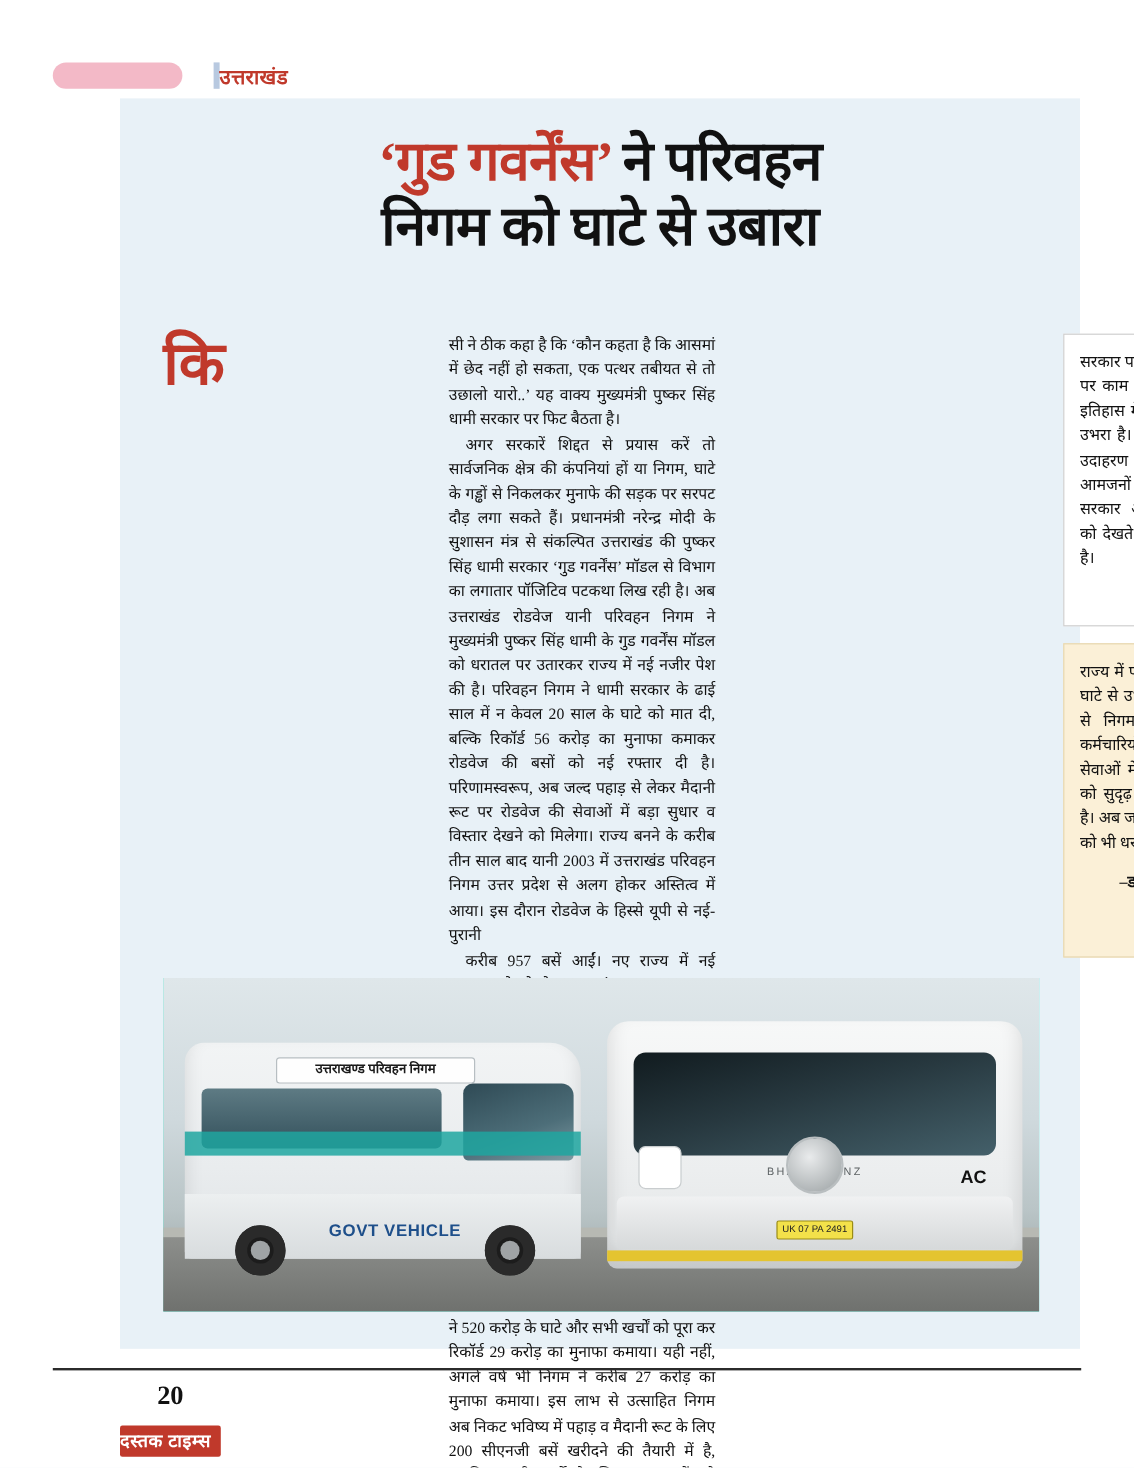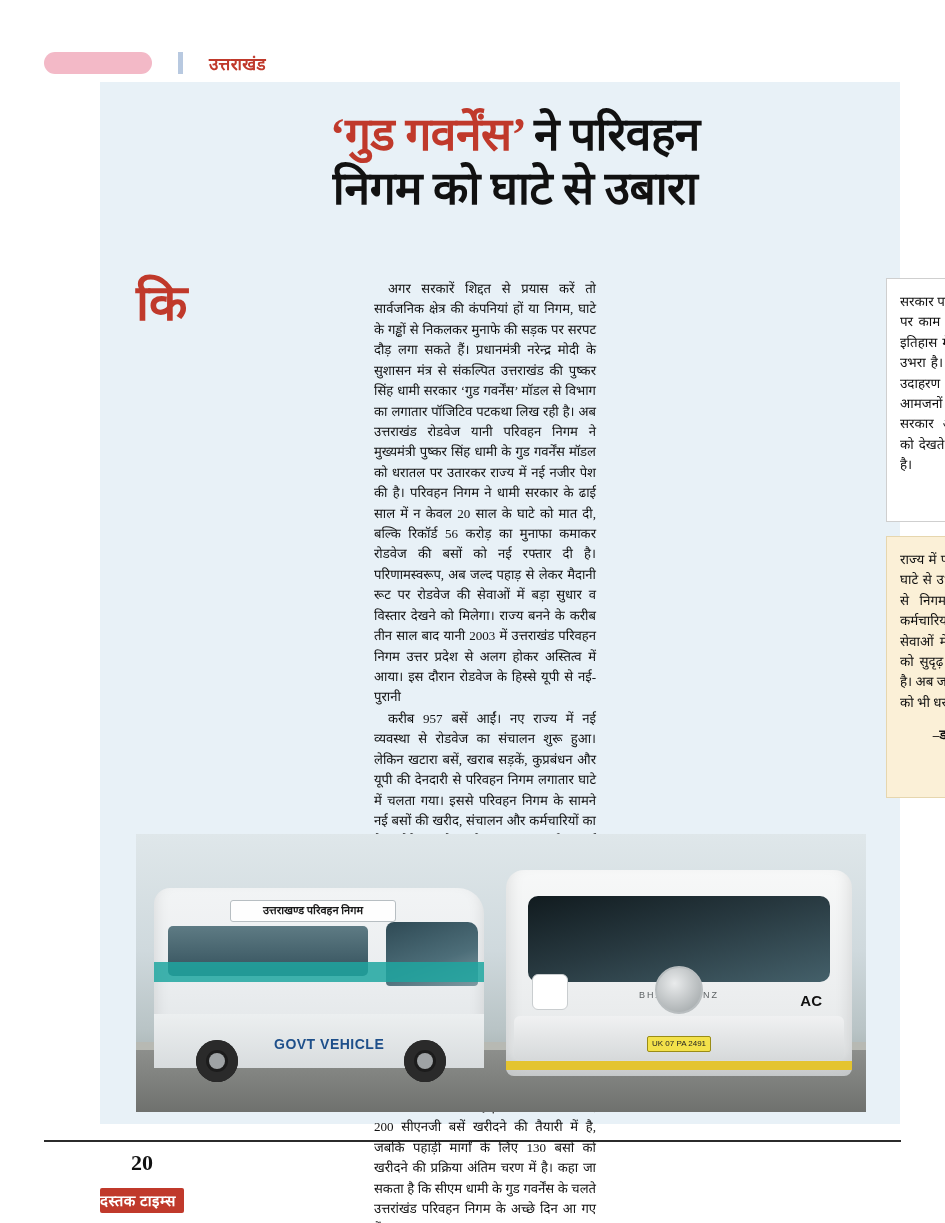--- a/index.html
+++ b/index.html
@@ -32,21 +32,20 @@
     border-radius: 11px;
     background: #f3b9c7;
   }
   .header-divider {
     width: 5px;
     height: 22px;
     background: #b8c9e0;
     margin-left: 26px;
   }
   .header-section {
-    margin-left: 26px;
     font-family: Liberation Serif, serif;
     font-size: 17px;
     font-weight: bold;
     color: #c0392b;
     letter-spacing: 0.3px;
   }
 
   
   .article-panel {
     position: absolute;
@@ -63,21 +62,20 @@
     top: 26px;
     left: 0;
     width: 800px;
     text-align: center;
     font-family: "Liberation Serif", serif;
     font-weight: bold;
     line-height: 1.18;
     font-size: 46px;
     letter-spacing: -0.5px;
     color: #111;
-    padding-left: 15px;
   }
   .headline .hl-red {
     color: #c0392b;
   }
   .headline .hl-line {
     display: block;
   }
 
   
   .body-wrap {
@@ -148,21 +146,21 @@
     margin-top: 12px;
     text-align: right;
     font-weight: bold;
     line-height: 1.42;
     font-size: 13.4px;
   }
 
   
   .photo {
     position: absolute;
-    top: 752px;
+    top: 733px;
     left: 36px;
     width: 730px;
     height: 278px;
     overflow: hidden;
     background: #5eead4;
   }
   .photo-sky {
     position: absolute; inset: 0;
     background: linear-gradient(180deg,#dfe7ea 0%, #cfd9dd 42%, #b9c4c6 70%, #8e9a99 100%);
   }
@@ -338,20 +336,21 @@
   </div>
 
   <div class="body-wrap">
 
     <div class="col col-1">
         <span class="dropcap">कि</span>
         <p></p>
       </div>
 
     <div class="col col-2">
+        <p>सी ने ठीक कहा है कि ‘कौन कहता है कि आसमां में छेद नहीं हो सकता, एक पत्थर तबीयत से तो उछालो यारो..’ यह वाक्य मुख्यमंत्री पुष्कर सिंह धामी सरकार पर फिट बैठता है।</p>
         <p style="text-indent: 14px; margin-top: 1px;">अगर सरकारें शिद्दत से प्रयास करें तो सार्वजनिक क्षेत्र की कंपनियां हों या निगम, घाटे के गड्ढों से निकलकर मुनाफे की सड़क पर सरपट दौड़ लगा सकते हैं। प्रधानमंत्री नरेन्द्र मोदी के सुशासन मंत्र से संकल्पित उत्तराखंड की पुष्कर सिंह धामी सरकार ‘गुड गवर्नेंस’ मॉडल से विभाग का लगातार पॉजिटिव पटकथा लिख रही है। अब उत्तराखंड रोडवेज यानी परिवहन निगम ने मुख्यमंत्री पुष्कर सिंह धामी के गुड गवर्नेंस मॉडल को धरातल पर उतारकर राज्य में नई नजीर पेश की है। परिवहन निगम ने धामी सरकार के ढाई साल में न केवल 20 साल के घाटे को मात दी, बल्कि रिकॉर्ड 56 करोड़ का मुनाफा कमाकर रोडवेज की बसों को नई रफ्तार दी है। परिणामस्वरूप, अब जल्द पहाड़ से लेकर मैदानी रूट पर रोडवेज की सेवाओं में बड़ा सुधार व विस्तार देखने को मिलेगा। राज्य बनने के करीब तीन साल बाद यानी 2003 में उत्तराखंड परिवहन निगम उत्तर प्रदेश से अलग होकर अस्तित्व में आया। इस दौरान रोडवेज के हिस्से यूपी से नई-पुरानी</p>
         <p style="text-indent: 14px; margin-top: 1px;">करीब 957 बसें आईं। नए राज्य में नई व्यवस्था से रोडवेज का संचालन शुरू हुआ। लेकिन खटारा बसें, खराब सड़कें, कुप्रबंधन और यूपी की देनदारी से परिवहन निगम लगातार घाटे में चलता गया। इससे परिवहन निगम के सामने नई बसों की खरीद, संचालन और कर्मचारियों का वेतन देने तक के लाले पड़ गए। इस बीच मार्च 2020-21 में तो कोरोना संक्रमण काल ने निगम की कमर तोड़ कर रख दी। इस दौरान निगम का घाटा 2020 से पहले 250 करोड़ से 2022 तक सीधे 520 करोड़ तक पहुंच गया। इससे निगम की हालत खराब होती गई। इसी दौरान राज्य में मुख्यमंत्री पुष्कर सिंह धामी की सरकार ने कमान संभाली और रोडवेज को घाटे से उबारने का संकल्प लिया। नतीजन 2022 में परिवहन निगम ने 520 करोड़ के घाटे और सभी खर्चों को पूरा कर रिकॉर्ड 29 करोड़ का मुनाफा कमाया। यही नहीं, अगले वर्ष भी निगम ने करीब 27 करोड़ का मुनाफा कमाया। इस लाभ से उत्साहित निगम अब निकट भविष्य में पहाड़ व मैदानी रूट के लिए 200 सीएनजी बसें खरीदने की तैयारी में है, जबकि पहाड़ी मार्गों के लिए 130 बसों को खरीदने की प्रक्रिया अंतिम चरण में है। कहा जा सकता है कि सीएम धामी के गुड गवर्नेंस के चलते उत्तरांखंड परिवहन निगम के अच्छे दिन आ गए हैं।</p>
       </div>
 
     <div class="col col-3"></div>
 
   </div>
 
   <div class="quote-box quote-box-1">
     <div>सरकार पहले दिन से ही गुड गवर्नेंस पर काम कर रही है। 20 साल के इतिहास में परिवहन निगम घाटे से उभरा है। यह गुड गवर्नेंस का बड़ा उदाहरण है। परिवहन निगम आमजनों से जुड़ा विभाग है। सरकार आमजनों की सुविधाओं को देखते हुए इसमें सुधार ला रही है।</div>

